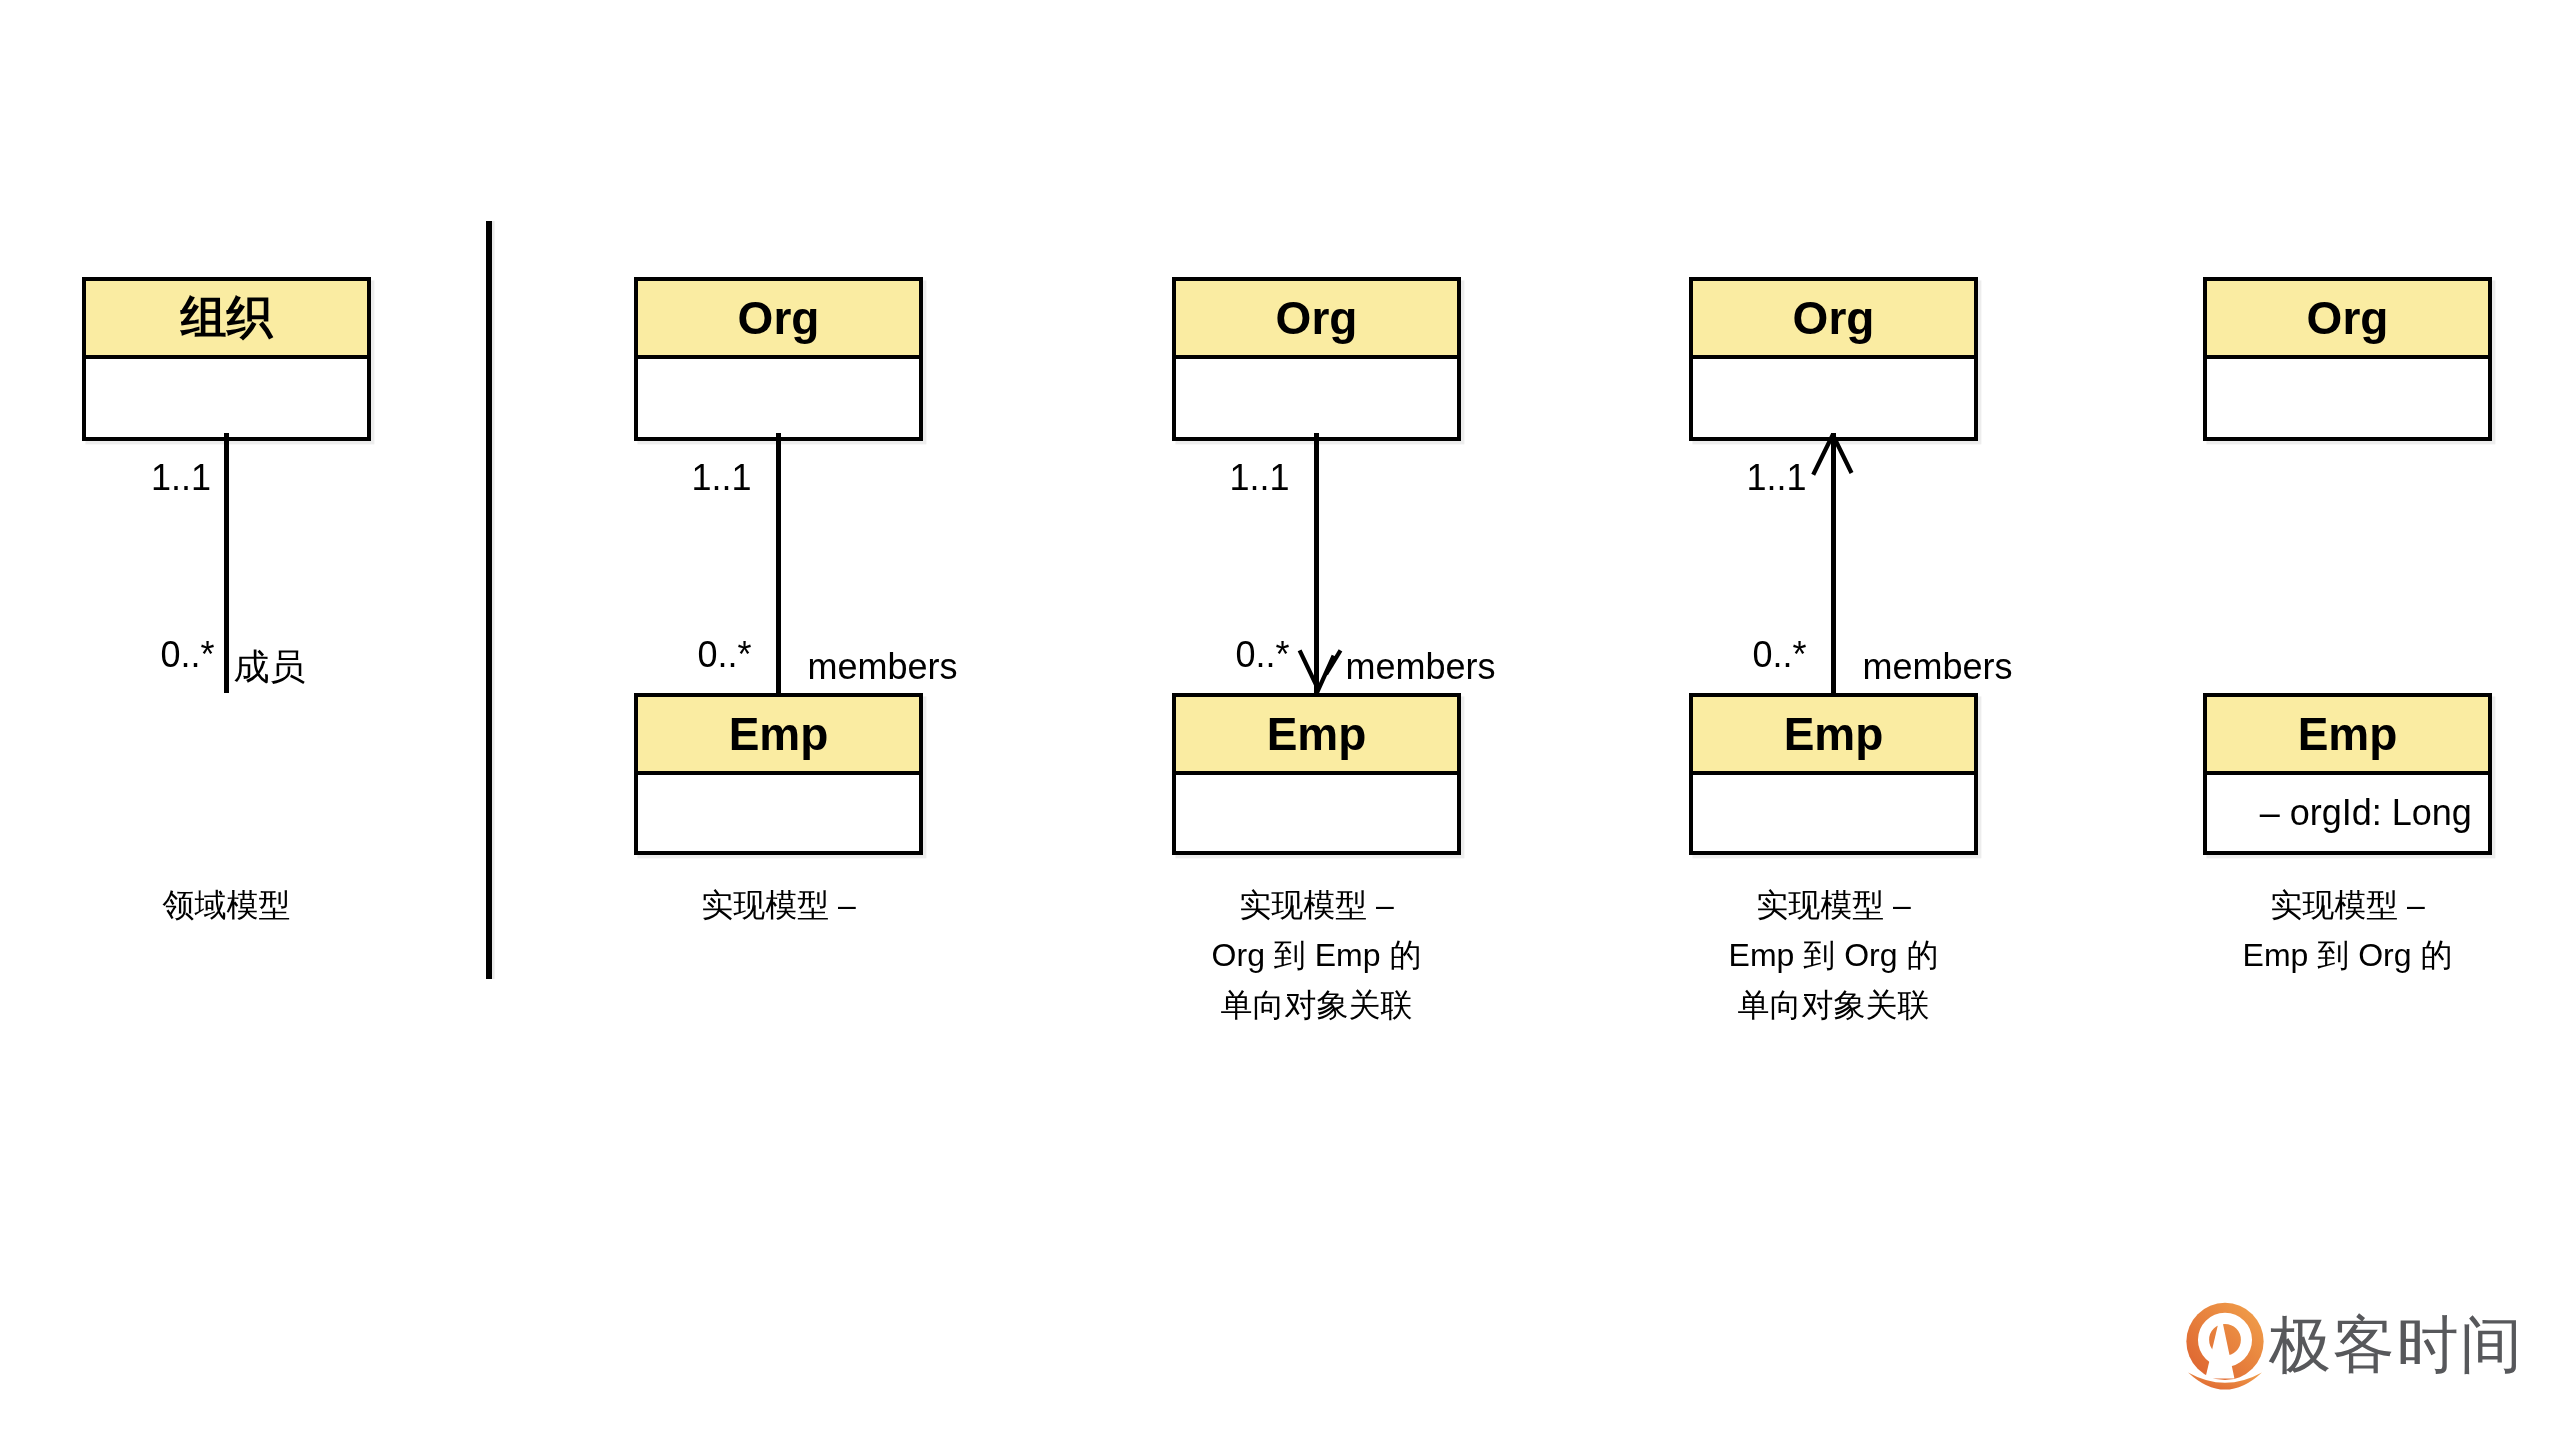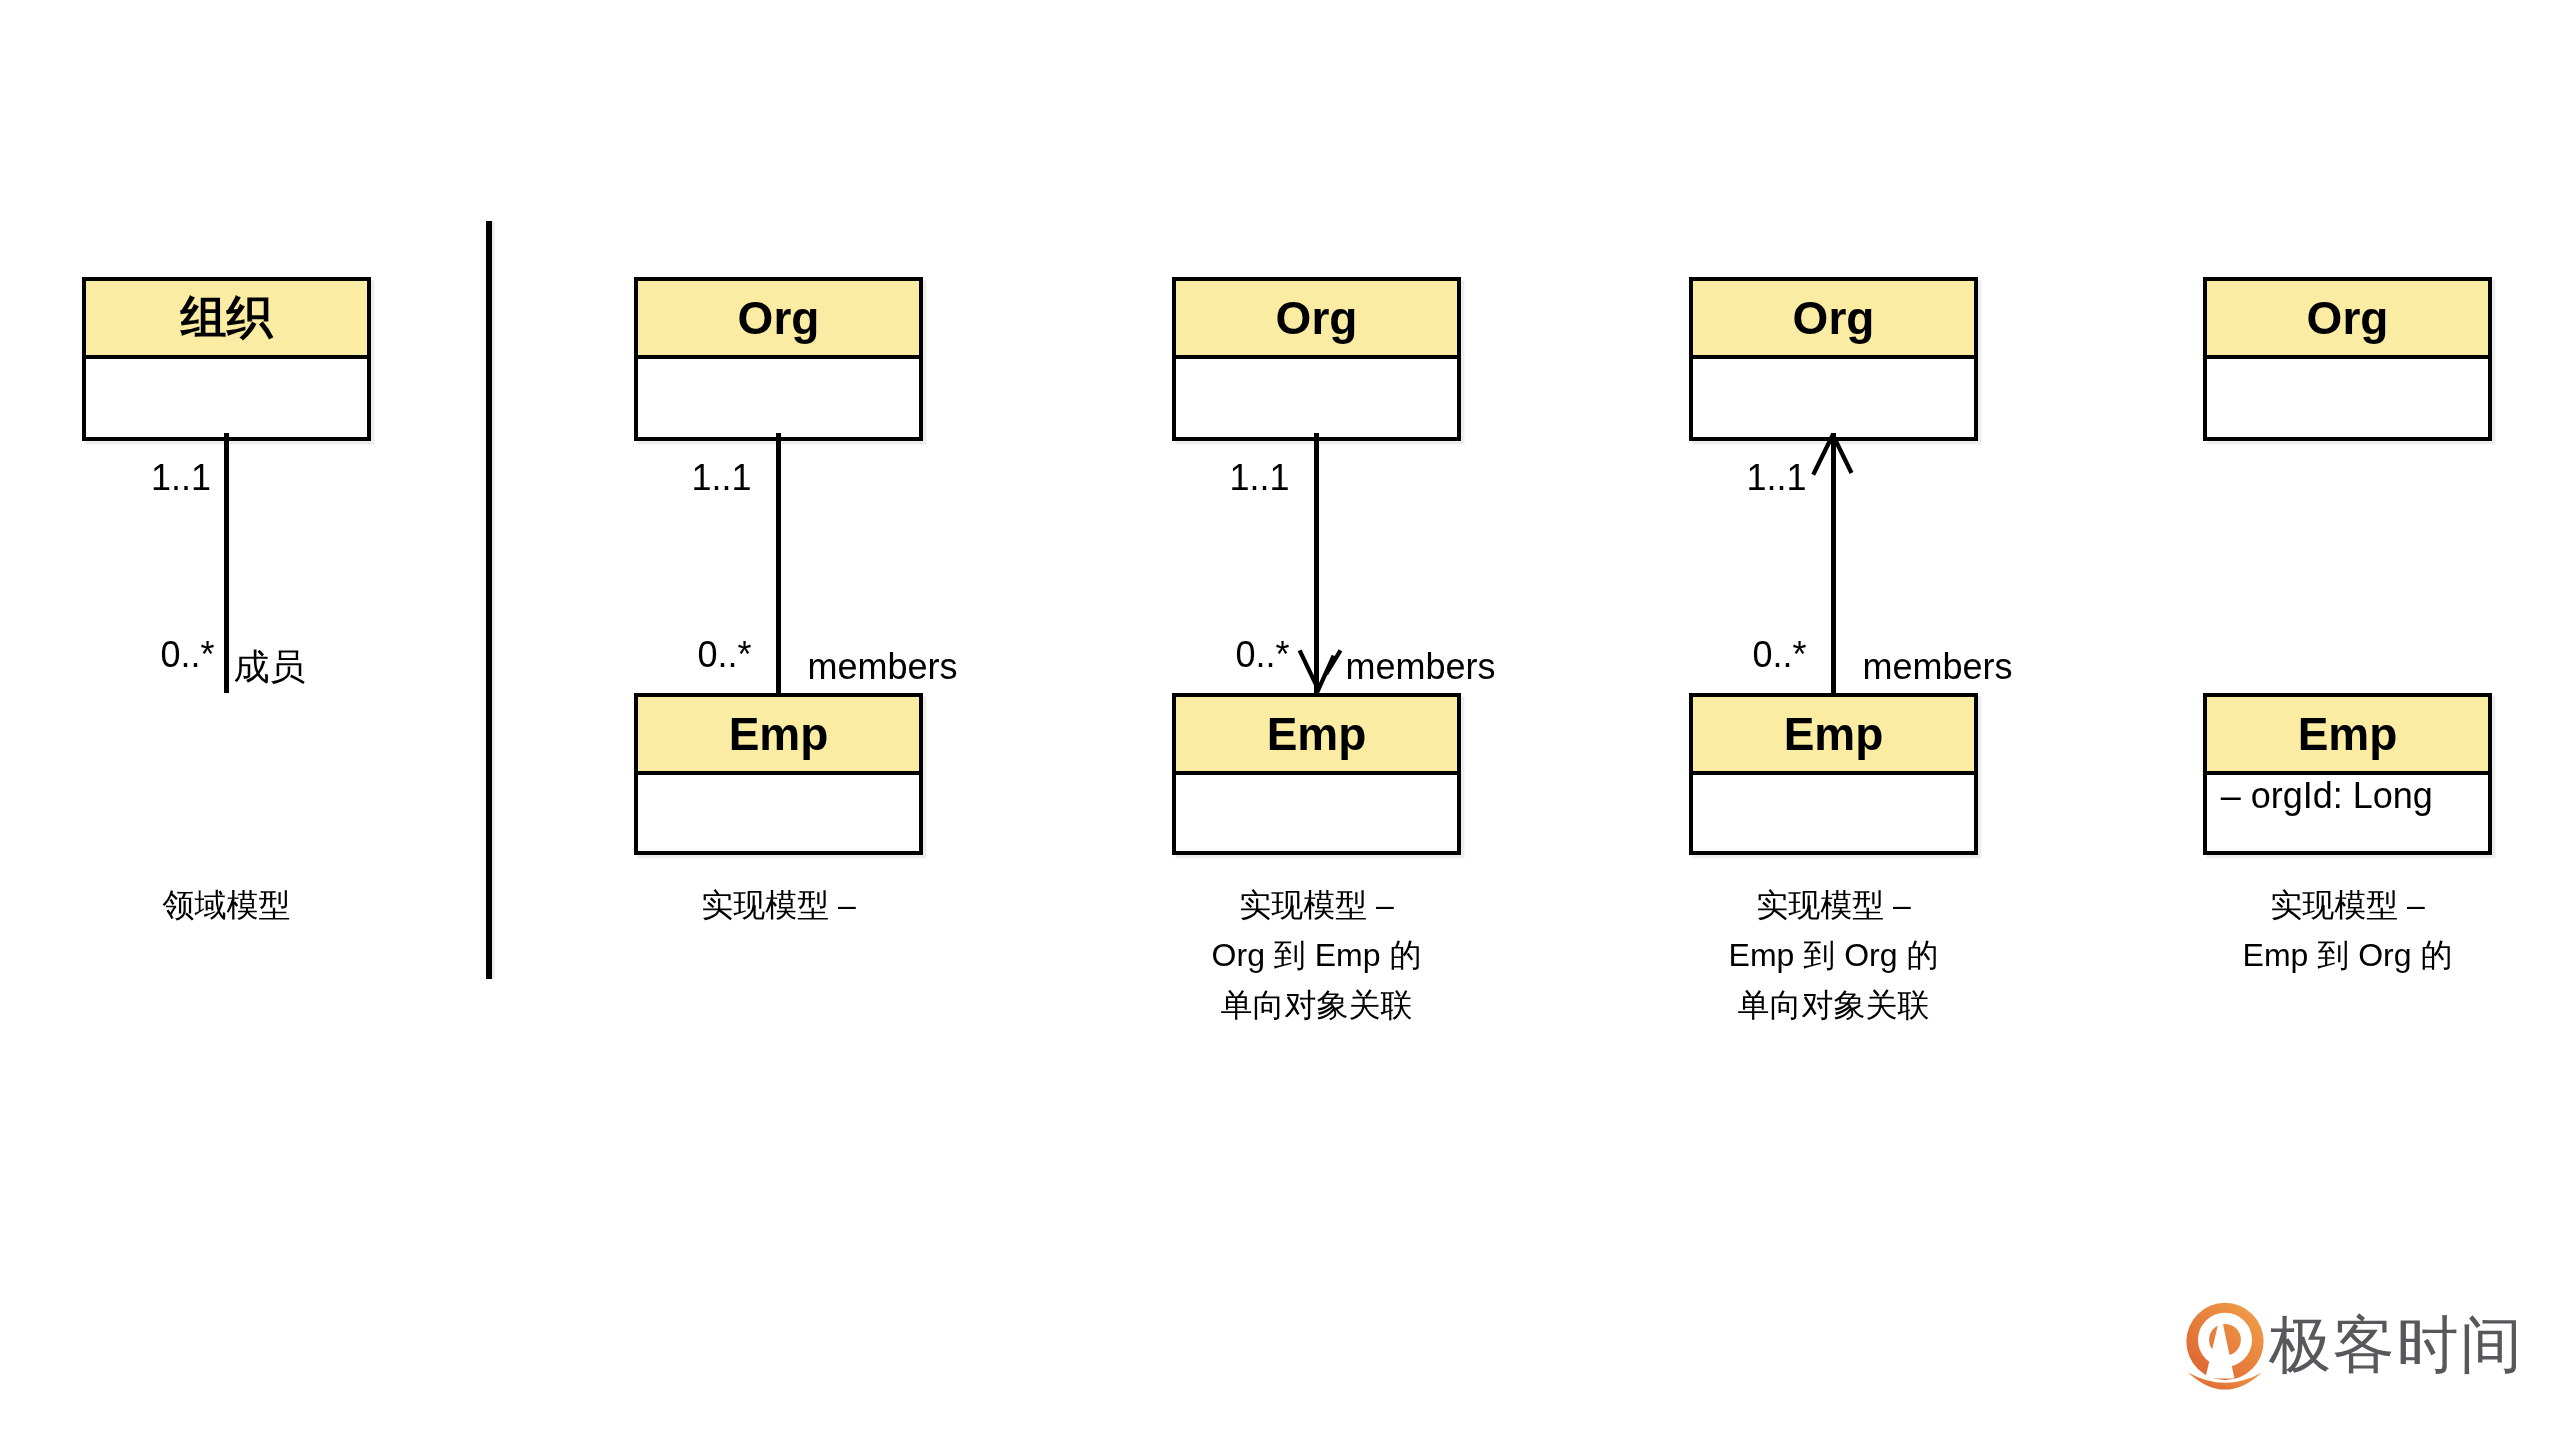--- a/index.html
+++ b/index.html
@@ -13,21 +13,21 @@
   .col4{left:1689px;}
   .col5{left:2203px;}
 
   .uml-box{position:absolute;left:0;right:0;border:4.3px solid #000;background:#fff;
            display:flex;flex-direction:column;box-shadow:3.4px 3.4px 0 rgba(0,0,0,0.07);}
   .uml-box.top-box{top:0;height:156px;}
   .uml-box.bottom-box{top:416px;height:154px;}
   .uml-header{height:74px;background:#FAECA2;border-bottom:4.3px solid #000;
               display:flex;align-items:center;justify-content:center;
               font-size:46px;font-weight:bold;}
-  .uml-body{flex:1;display:flex;align-items:flex-start;}
+  .uml-body{flex:1;display:flex;align-items:center;padding-left:39px;}
   .uml-attr{padding-left:13.7px;font-size:36px;}
 
   .assoc-line{position:absolute;left:calc(50% - 2.6px);top:156px;width:5.1px;height:260px;background:#000;}
 
   .label{position:absolute;font-size:36px;line-height:39px;white-space:nowrap;text-align:center;}
   .mult-top{top:181px;right:calc(50% + 27px);}
   .col1 .mult-top{right:calc(50% + 15.4px);}
   .mult-bottom{top:358px;right:calc(50% + 27px);}
   .col1 .mult-bottom{right:calc(50% + 12px);}
   .role-label{top:358px;left:calc(50% + 29px);margin-top:12px;}

